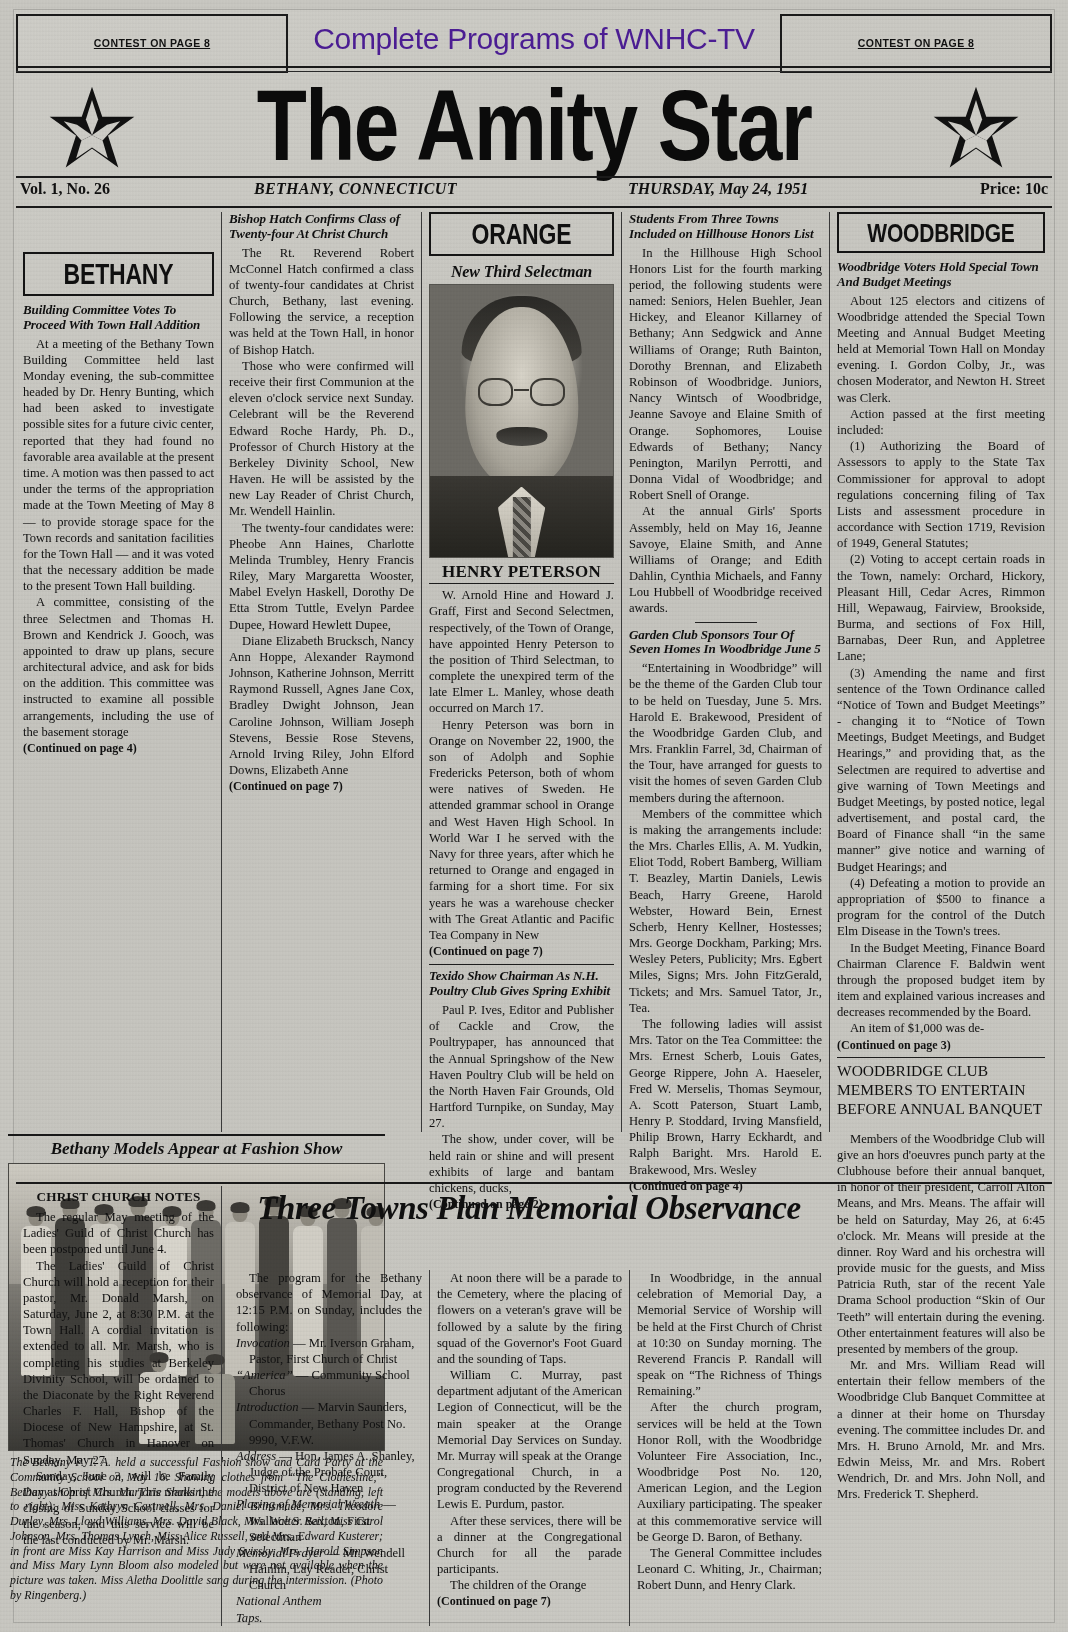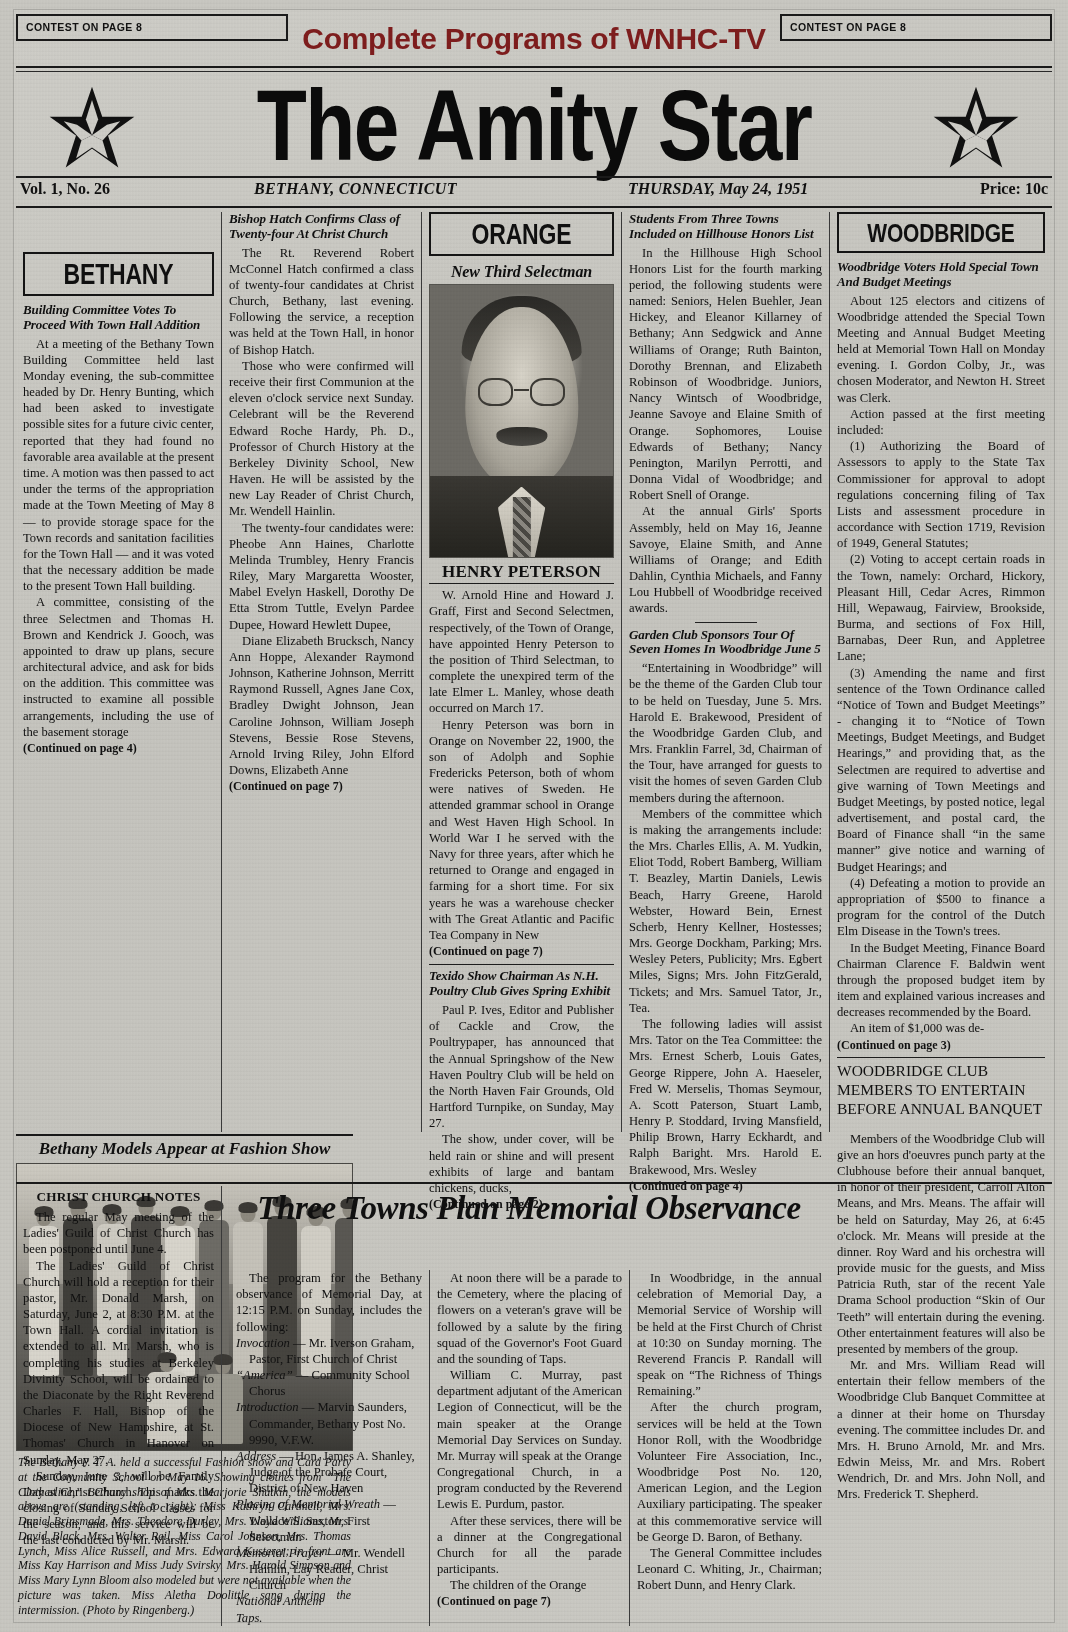--- a/index.html
+++ b/index.html
@@ -12,28 +12,28 @@
   #grain{position:absolute;inset:0;pointer-events:none;
     background:
       repeating-linear-gradient(0deg, rgba(0,0,0,0.035) 0px, rgba(0,0,0,0) 2px, rgba(255,255,255,0.03) 4px),
       repeating-linear-gradient(90deg, rgba(0,0,0,0.025) 0px, rgba(255,255,255,0.02) 3px);
     mix-blend-mode:multiply;opacity:.8;z-index:50;}
   .sheet{position:absolute;left:14px;top:10px;width:1040px;height:1612px;
     background:linear-gradient(160deg,#cfcec8 0%,#c6c5bf 40%,#cbcac4 100%);
     box-shadow:0 0 0 1px rgba(0,0,0,.15);}
 
   
-  .ear{position:absolute;border:2px solid #1a1a1a;padding:6px 8px;
+  .ear{position:absolute;border:2px solid #1a1a1a;padding:22px 8px;
     font-family:"Liberation Sans",sans-serif;font-weight:bold;font-size:10.5px;
-    letter-spacing:.4px;text-align:left;line-height:1;color:#111;}
+    letter-spacing:.4px;text-align:center;line-height:1;color:#111;text-decoration:underline;}
   .ear.left{left:16px;top:14px;width:252px;}
   .ear.right{right:16px;top:14px;width:252px;}
   .tvline{position:absolute;left:0;right:0;top:22px;text-align:center;
-    font-family:"Liberation Sans",sans-serif;font-weight:bold;font-size:30px;
-    letter-spacing:-.3px;color:#7f1d1d;}
+    font-family:"Liberation Sans",sans-serif;font-weight:normal;font-size:30px;
+    letter-spacing:-.3px;color:#4c1d95;}
   .rule{position:absolute;left:16px;right:16px;border-top:2px solid #1a1a1a;}
   .rule.thin{border-top:1px solid #2a2a2a;}
 
   
   .nameplate{position:absolute;left:0;right:0;top:72px;height:100px;}
   .flag{position:absolute;left:0;right:0;top:-4px;text-align:center;
     font-family:"Liberation Sans",sans-serif;font-weight:bold;
     font-size:82px;letter-spacing:-1.5px;color:#0b0b0b;
     transform:scaleY(1.22);transform-origin:center top;}
   .star{position:absolute;top:14px;width:88px;height:88px;}
@@ -103,21 +103,21 @@
     background:linear-gradient(180deg,#ddd9ce,#b5b1a6);
     clip-path:polygon(50% 0,100% 30%,78% 100%,22% 100%,0 30%);}
   .portrait .tie{position:absolute;left:50%;bottom:0;width:10%;height:22%;
     transform:translateX(-50%);
     background:repeating-linear-gradient(45deg,#4a4843 0 4px,#8b8881 4px 8px);}
   .cap{text-align:center;font-family:"Liberation Serif",serif;font-weight:bold;
     font-size:17px;letter-spacing:.2px;padding:2px 0 1px;
     border-bottom:1.5px solid #1d1d1d;margin-bottom:3px;}
 
   
-  .feature{position:absolute;left:16px;top:1134px;width:337px;}
+  .feature{position:absolute;left:8px;top:1134px;width:377px;}
   .feature .fhd{font-family:"Liberation Serif",serif;font-weight:bold;font-style:italic;
     font-size:17px;text-align:center;padding:3px 0 4px;
     border-top:2px solid #181818;}
   .group{height:286px;border:1px solid #4a4945;position:relative;overflow:hidden;
     background:linear-gradient(180deg,#b3b0a8 0%,#6e6c66 55%,#403f3b 100%);}
   .group .wall{position:absolute;left:0;right:0;top:0;height:42%;
     background:linear-gradient(180deg,#cfccc3,#9d9a92);}
   .group .floor{position:absolute;left:0;right:0;bottom:0;height:26%;
     background:linear-gradient(180deg,#5b5954,#3a3935);}
   .fig{position:absolute;bottom:26%;width:30px;background:#d9d6cd;border-radius:7px 7px 2px 2px;}

